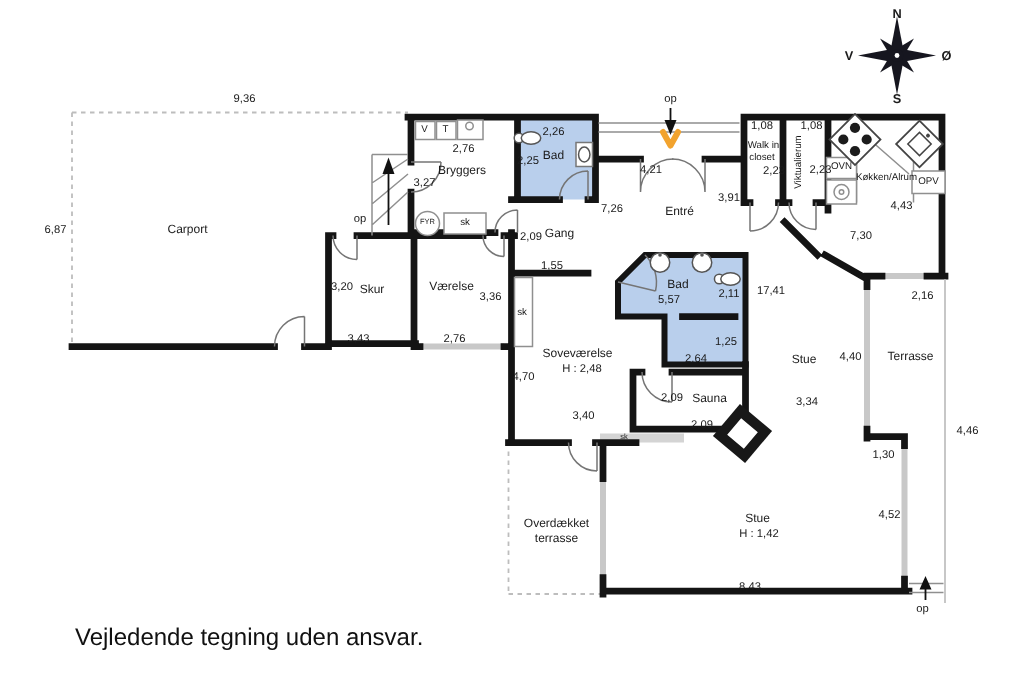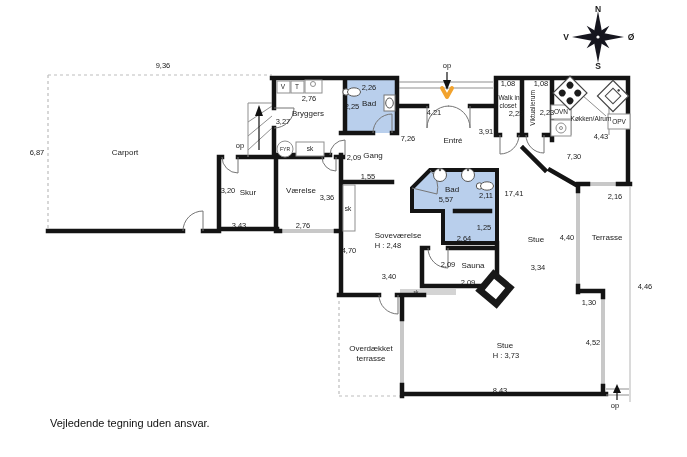--- a/index.html
+++ b/index.html
@@ -5,21 +5,21 @@
   html,body{margin:0;padding:0;background:#fff}
   .plan{position:relative;width:687px;height:457px;background:#fff;overflow:hidden;
         font-family:"Liberation Sans",sans-serif;color:#1b1b1b}
   .layer{position:absolute;left:0;top:0}
   .lbl{position:absolute;transform:translate(-50%,-50%);font-size:7.5px;line-height:1;white-space:nowrap}
   .room{font-size:8px}
   .sm{font-size:6.5px}
   .xs{font-size:5px}
   .vert{transform:translate(-50%,-50%) rotate(-90deg)}
   .cmp{font-size:8.5px;font-weight:bold}
-  .note{position:absolute;transform:none;font-size:11px;color:#111}
+  .note{position:absolute;transform:none;font-size:16px;color:#111}
 </style>
 </head>
 <body>
 
 <div class="plan">
 
 <svg class="layer" width="687" height="457" viewBox="0 0 687 457">
 
   <g>
     <rect x="345" y="78" width="52" height="55" fill="#b9cfec"></rect>
@@ -211,21 +211,21 @@
 <span class="lbl" style="left:368px;top:177px">1,55</span>
 
 <span class="lbl room" style="left:452px;top:190px">Bad</span>
 <span class="lbl" style="left:446px;top:200px">5,57</span>
 <span class="lbl" style="left:486px;top:196px">2,11</span>
 <span class="lbl" style="left:514px;top:194px">17,41</span>
 <span class="lbl" style="left:484px;top:228px">1,25</span>
 <span class="lbl" style="left:464px;top:239px">2,64</span>
 
 <span class="lbl sm" style="left:348px;top:209px">sk</span>
-<span class="lbl room" style="left:398px;top:236px">Soveværelse</span>
+<span class="lbl room" style="left:385px;top:236px">Soveværelse</span>
 <span class="lbl" style="left:388px;top:246px">H : 2,48</span>
 <span class="lbl" style="left:349px;top:251px">4,70</span>
 <span class="lbl" style="left:389px;top:277px">3,40</span>
 <span class="lbl xs" style="left:416px;top:292px">sk</span>
 
 <span class="lbl" style="left:448px;top:265px">2,09</span>
 <span class="lbl room" style="left:473px;top:266px">Sauna</span>
 <span class="lbl" style="left:468px;top:283px">2,09</span>
 
 <span class="lbl room" style="left:536px;top:240px">Stue</span>
@@ -235,21 +235,21 @@
 <span class="lbl" style="left:615px;top:197px">2,16</span>
 <span class="lbl room" style="left:607px;top:238px">Terrasse</span>
 <span class="lbl" style="left:645px;top:287px">4,46</span>
 <span class="lbl" style="left:589px;top:303px">1,30</span>
 <span class="lbl" style="left:593px;top:343px">4,52</span>
 
 <span class="lbl room" style="left:371px;top:349px">Overdækket</span>
 <span class="lbl room" style="left:371px;top:359px">terrasse</span>
 
 <span class="lbl room" style="left:505px;top:346px">Stue</span>
-<span class="lbl" style="left:506px;top:356px">H : 3,73</span>
+<span class="lbl" style="left:506px;top:356px">H : 1,42</span>
 <span class="lbl" style="left:500px;top:391px">8,43</span>
 
 <span class="lbl" style="left:615px;top:406px">op</span>
 
 <span class="lbl cmp" style="left:598px;top:9px">N</span>
 <span class="lbl cmp" style="left:598px;top:66px">S</span>
 <span class="lbl cmp" style="left:566px;top:37px">V</span>
 <span class="lbl cmp" style="left:631px;top:37px">Ø</span>
 
 <span class="note" style="left:50px;top:417px">Vejledende tegning uden ansvar.</span>

